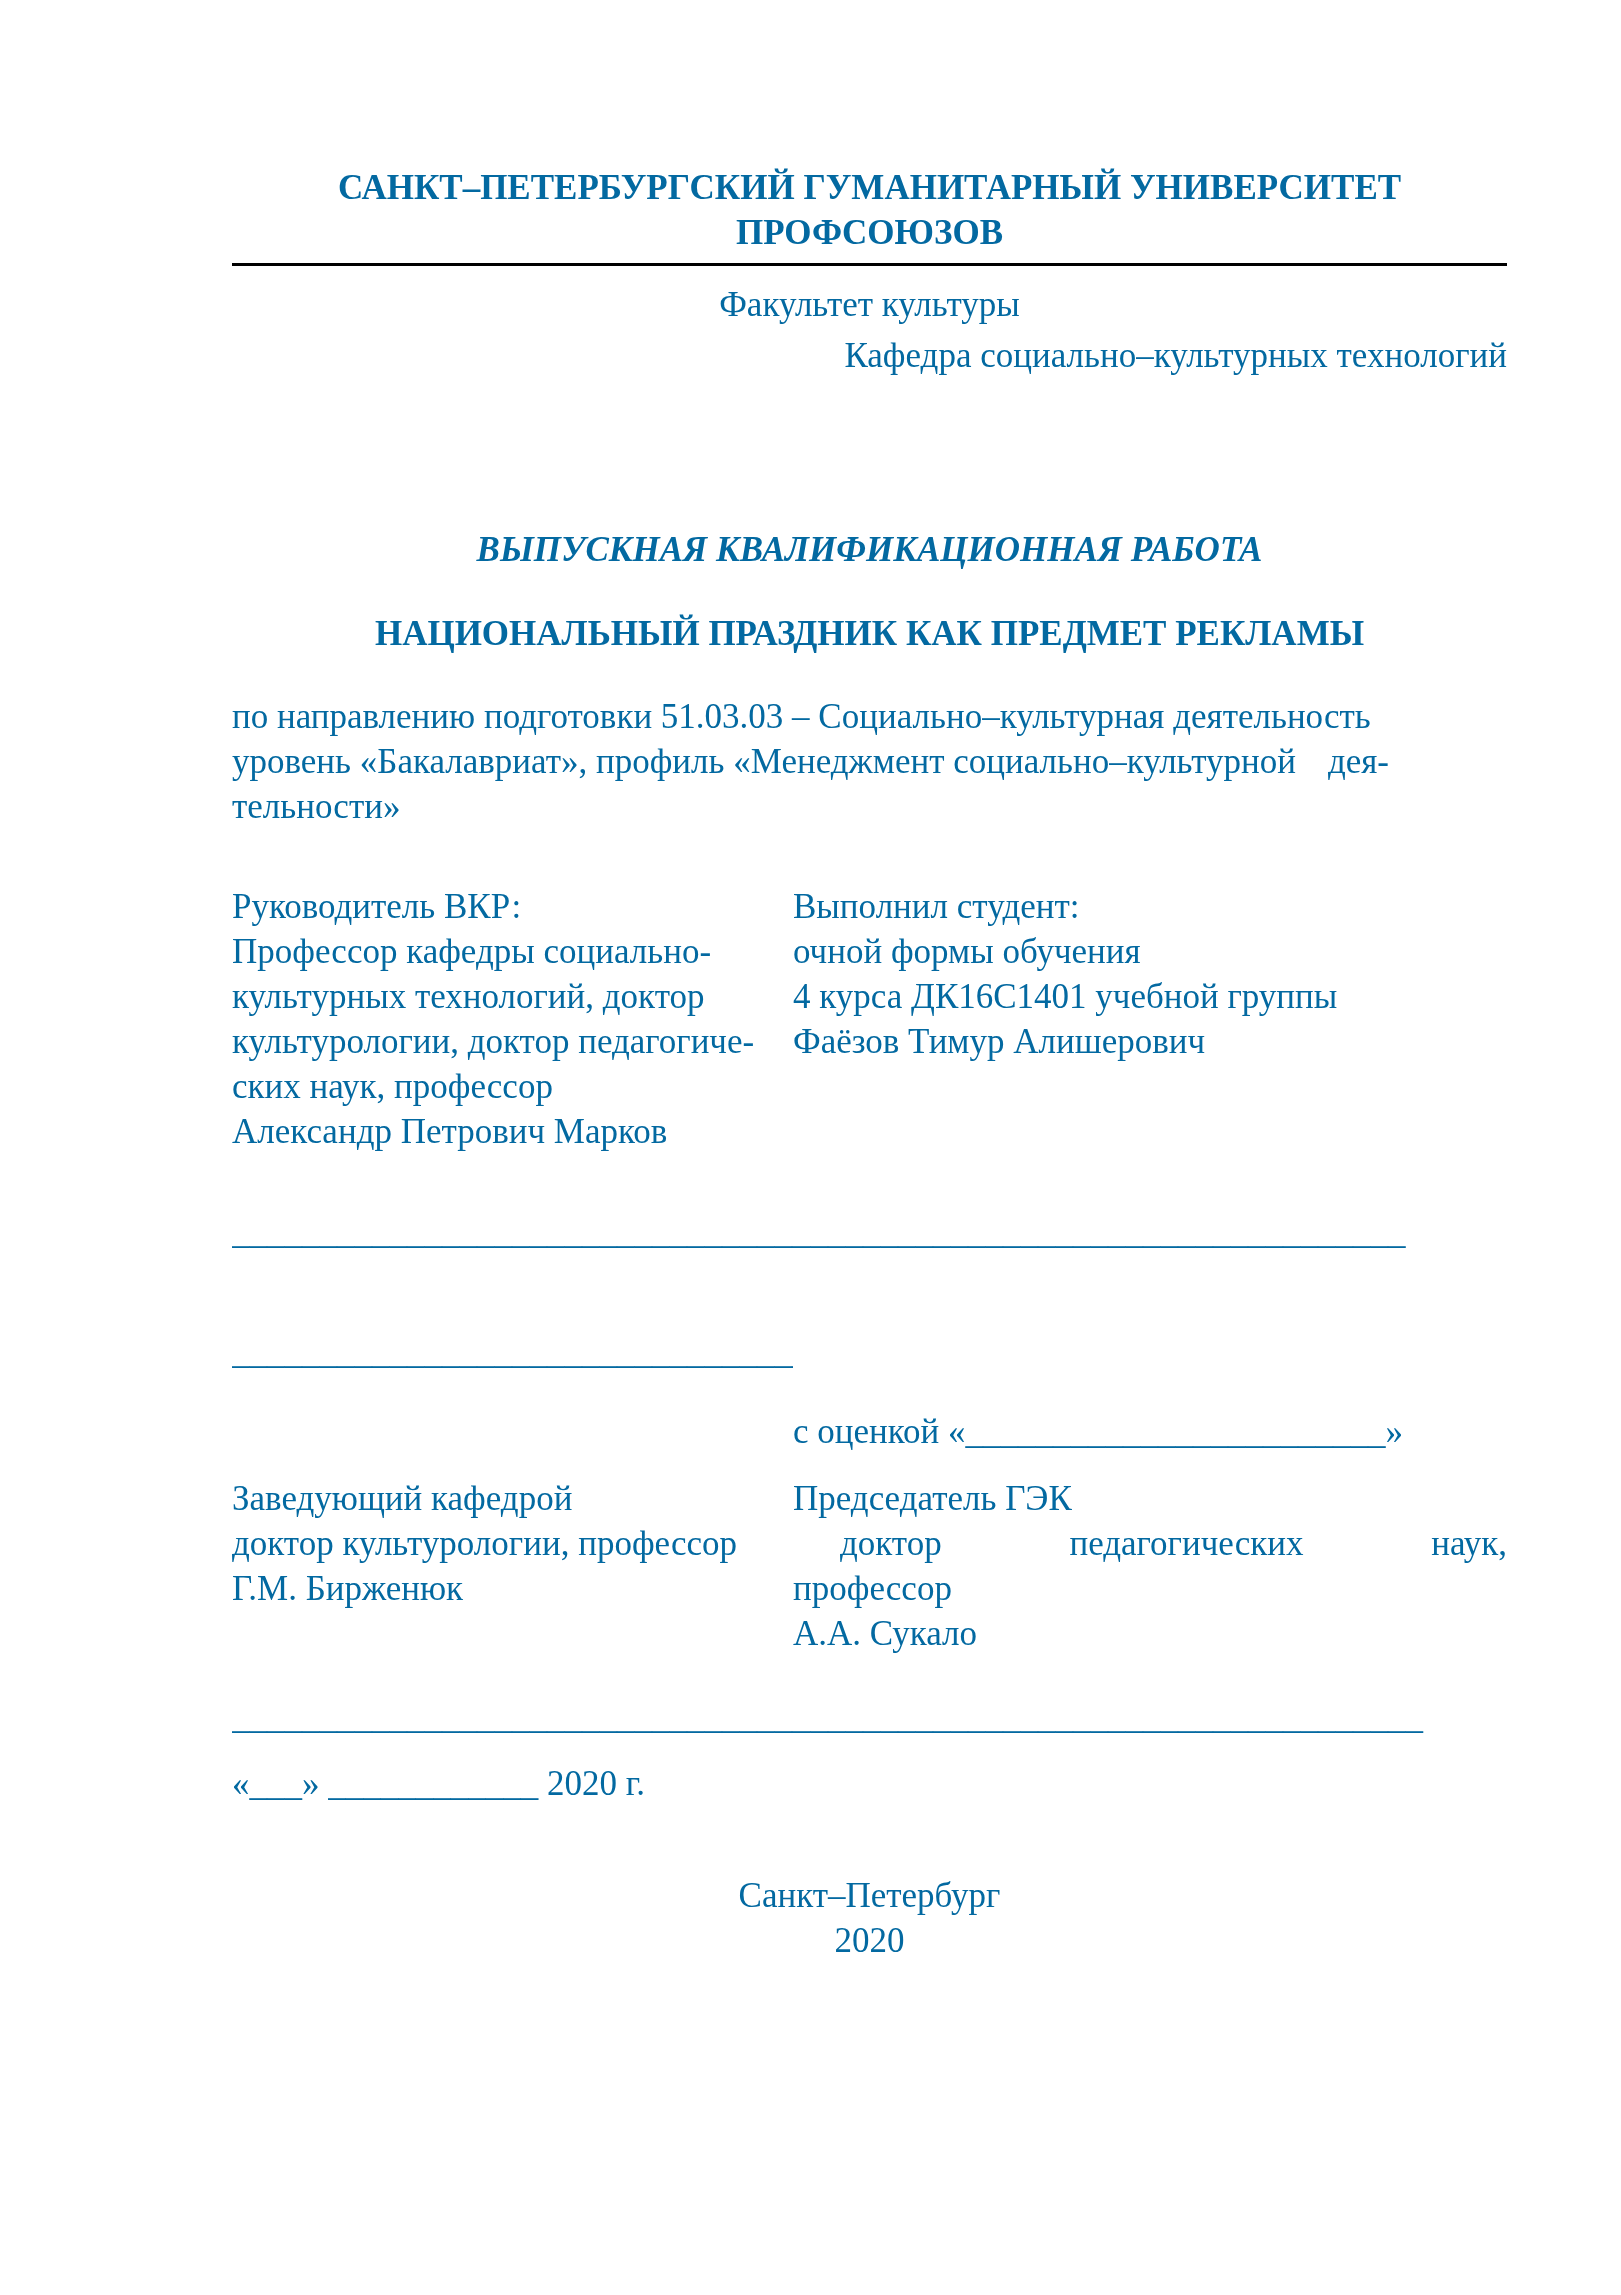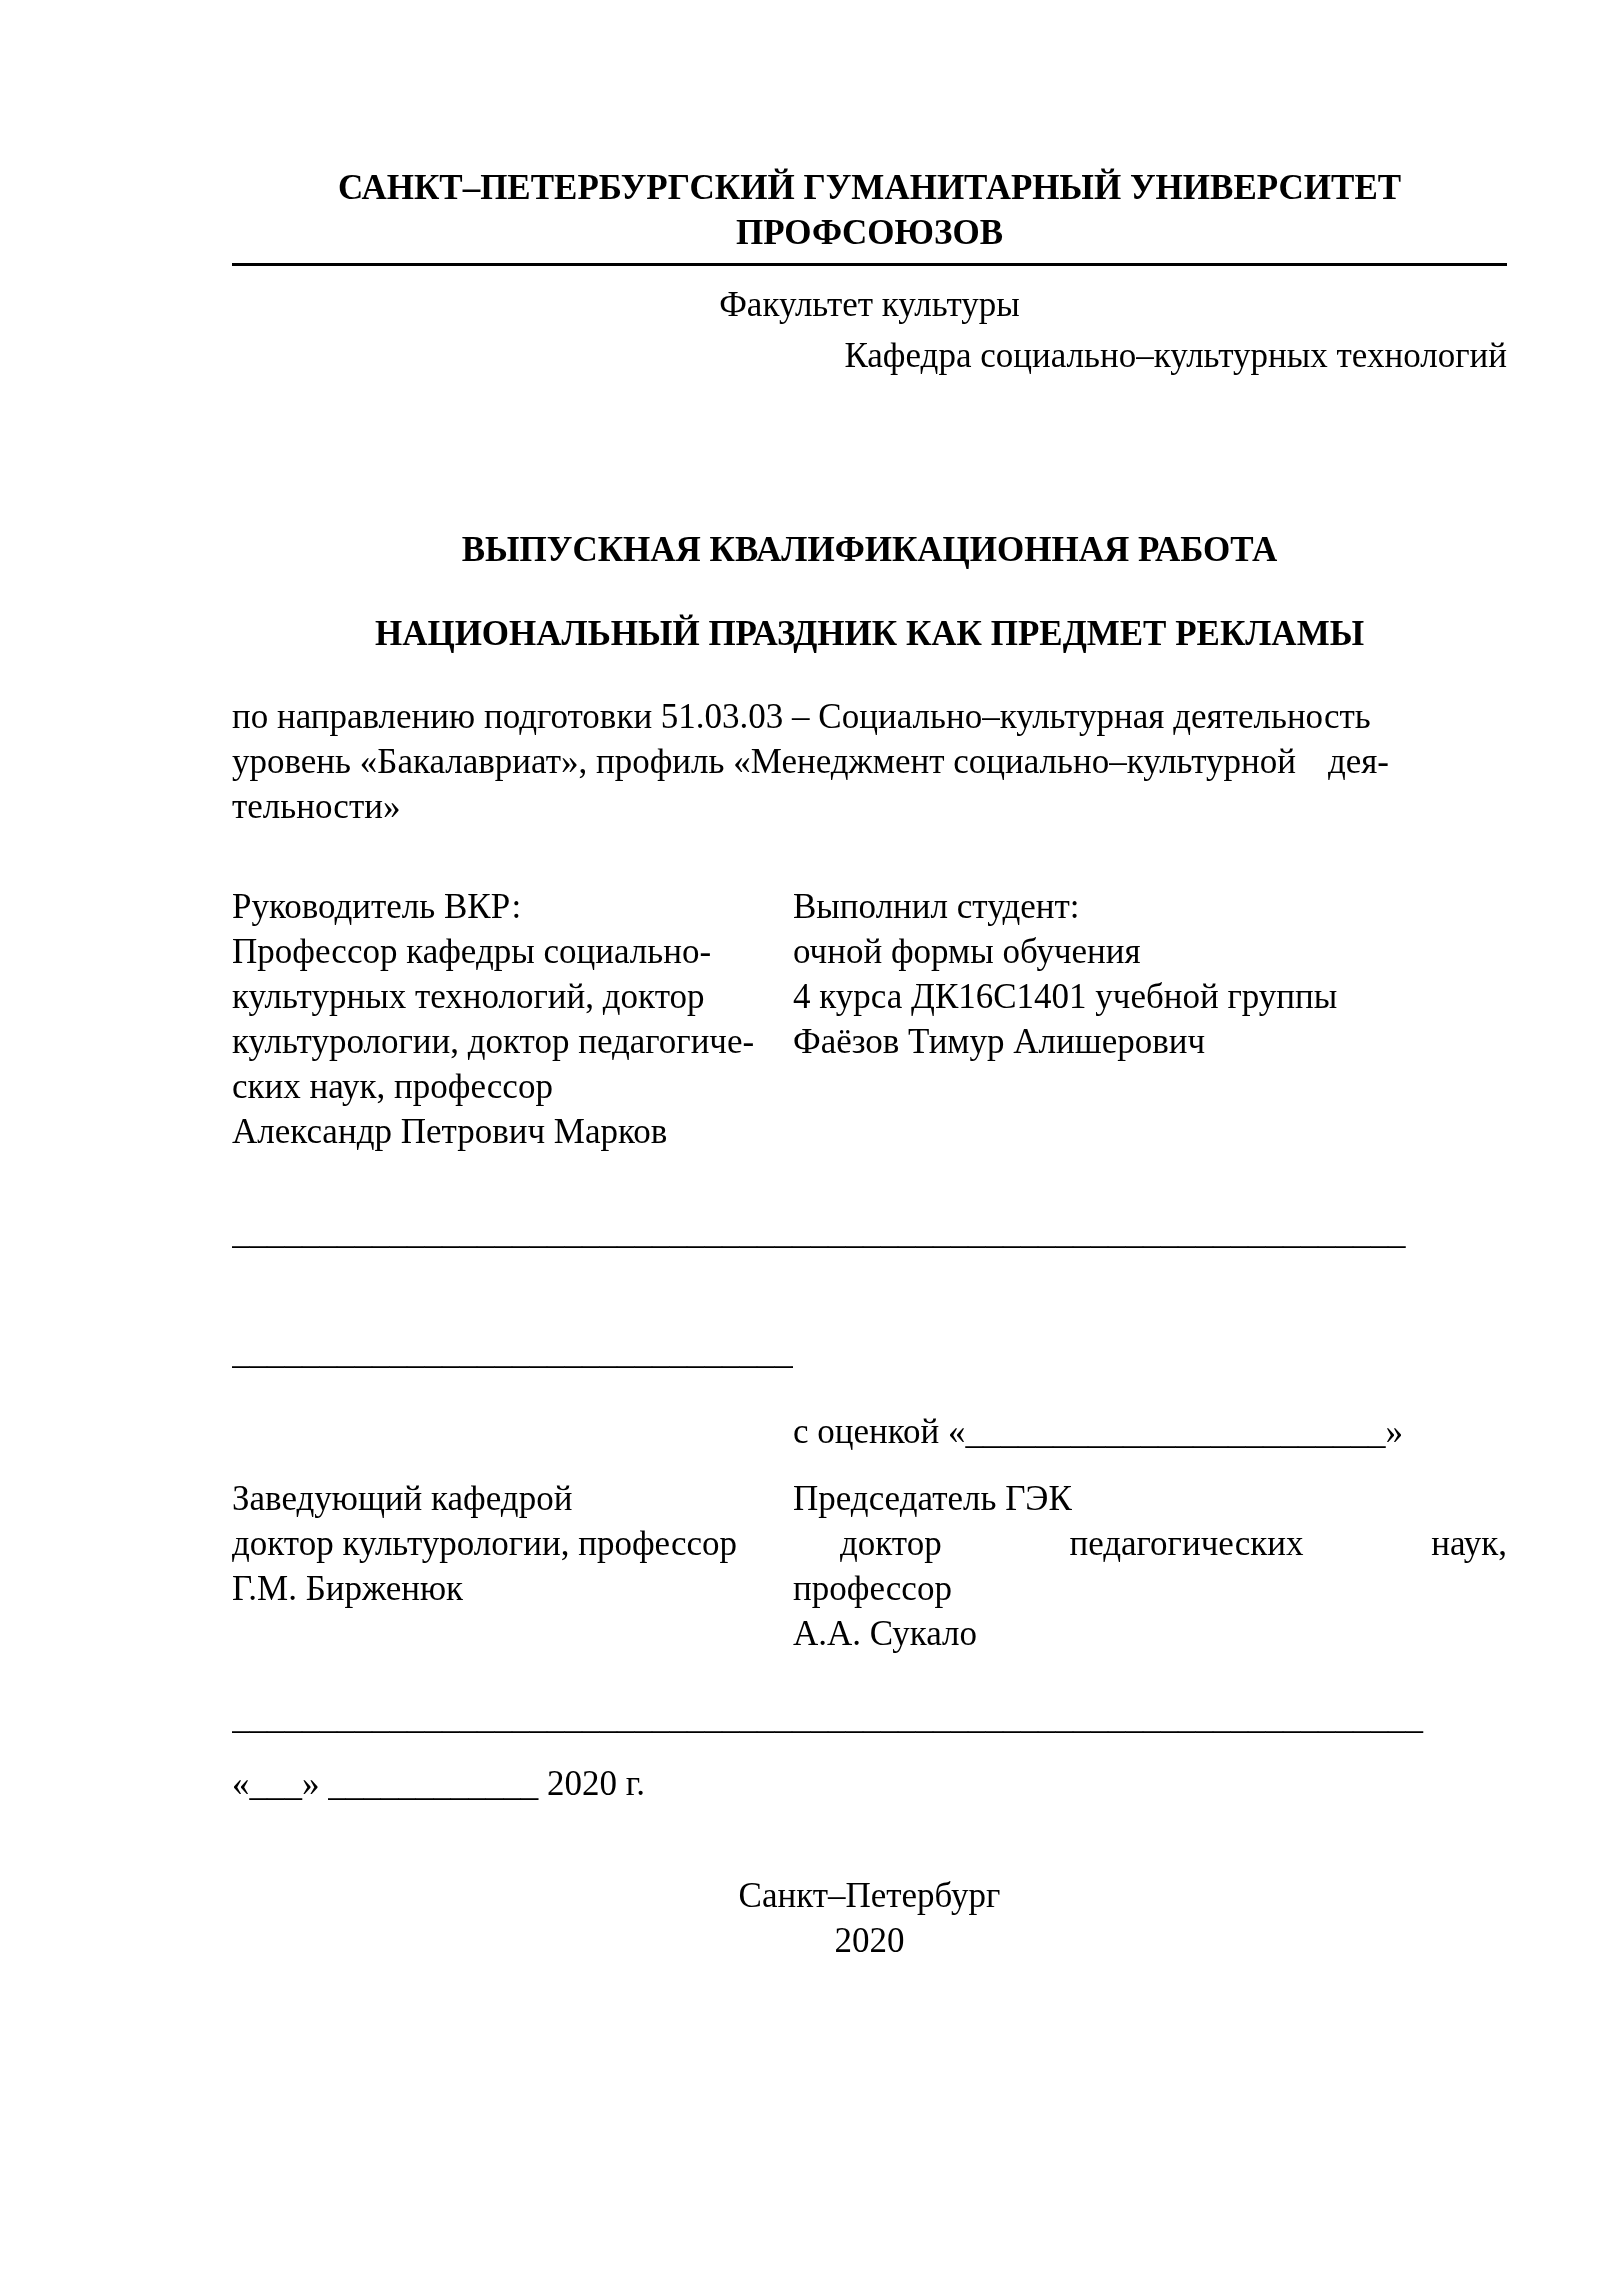--- a/index.html
+++ b/index.html
@@ -1,37 +1,37 @@
 <!DOCTYPE html>
 <html style="font-size:12.6px"><head>
 <meta charset="utf-8">
 <style>
   * { box-sizing: border-box; }
   html, body { margin: 0; padding: 0; background: #ffffff; }
   .page {
     width: 1622px;
     height: 2295px;
     background: #ffffff;
-    color: #000000;
+    color: #0369a1;
     font-family: "Liberation Serif", "DejaVu Serif", serif;
     font-size: 35px;
     line-height: 45px;
     padding: 165px 115px 0 232px;
     position: relative;
     overflow: hidden;
   }
   .university {
     font-weight: bold;
     text-align: center;
     padding-bottom: 7.9px;
     border-bottom: 3.1px solid #000;
   }
   .faculty { text-align: center; margin-top: 15.7px; }
   .department { text-align: right; margin-top: 6.3px; }
-  .work-type { margin-top: 149px; font-weight: bold; text-align: center; }
+  .work-type { margin-top: 149px; font-weight: bold; text-align: center; font-style: italic; }
   .work-title { margin-top: 39px; font-weight: bold; text-align: center; }
   .program { margin-top: 38px; }
   .center { }
   .split { display: flex; justify-content: space-between; padding-right: 118px; }
   .two-col { display: grid; grid-template-columns: 561px 1fr; }
   .roles { margin-top: 55px; }
   .sig-row-1 { margin-top: 55px; }
   .sig-row-2 { margin-top: 75px; }
   .grade-row { margin-top: 35px; }
   .officials { margin-top: 22px; }

